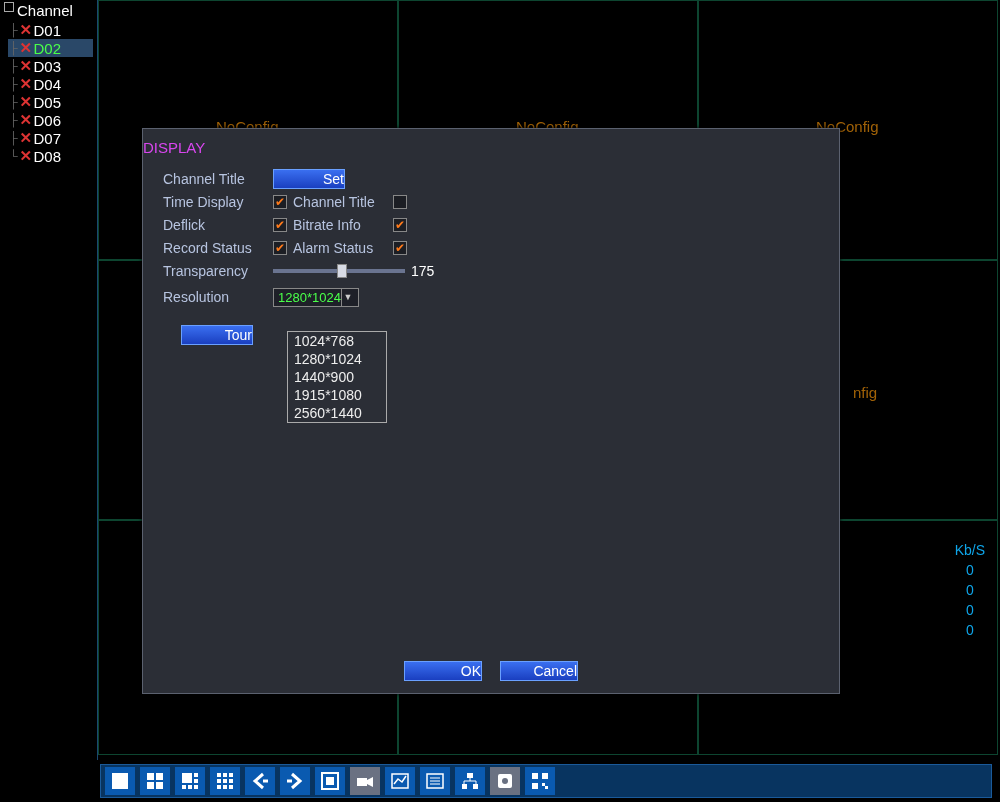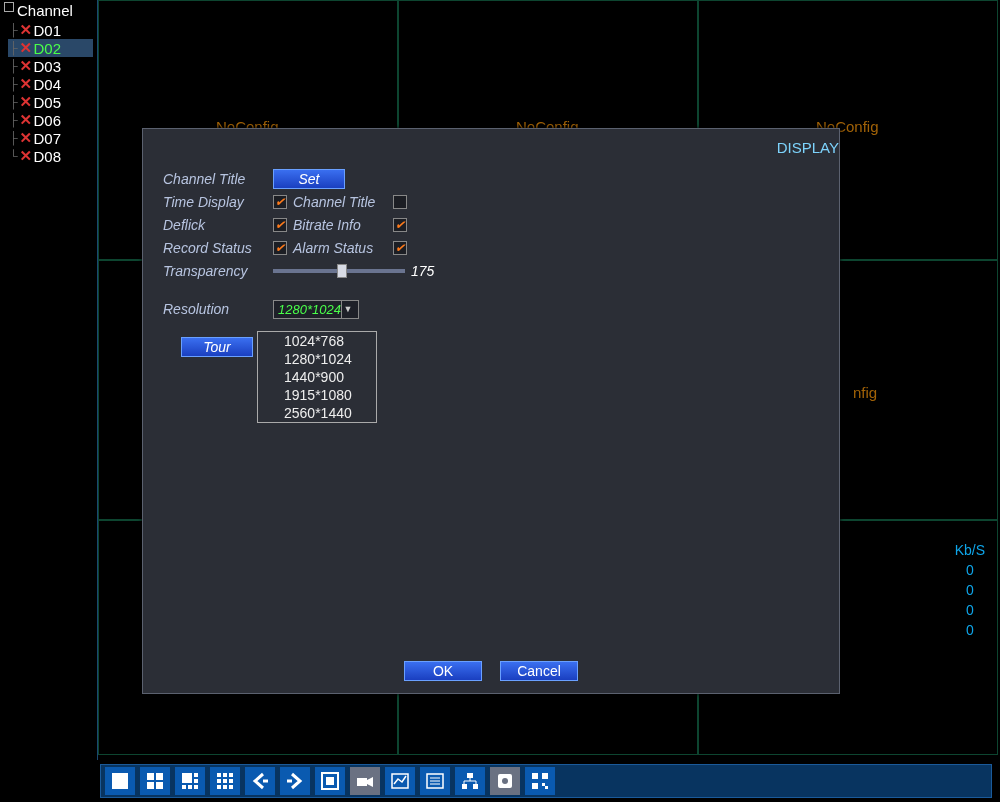--- a/index.html
+++ b/index.html
@@ -77,47 +77,46 @@
   position: absolute;
   left: 142px;
   top: 128px;
   width: 698px;
   height: 566px;
   background: #2b2e36;
   border: 1px solid #5b616f;
   box-shadow: 0 0 4px #000;
 }
 .dialog-title {
-  text-align: right;
+  text-align: left;
   padding: 10px 0 8px;
   font-size: 15px;
-  color: #7dd3fc;
+  color: #d946ef;
 }
 .dialog-body {
   padding: 4px 20px;
-  font-style: italic;
 }
 .form-row {
   display: flex;
   align-items: center;
   height: 22px;
   margin-bottom: 1px;
 }
 .lbl {
   width: 110px;
   color: #b7c4e0;
   font-size: 14px;
 }
 .btn {
   background: linear-gradient(#3a6ff0,#1a3fc0);
   border: 1px solid #6aa0ff;
   color: #fff;
   padding: 1px 0;
   width: 72px;
-  text-align: center;
+  text-align: right;
   cursor: pointer;
   font-size: 14px;
 }
 .btn-wide { width: 78px; }
 .cb {
   width: 14px; height: 14px;
   border: 1px solid #888;
   background: #1c1e24;
   display: inline-flex;
   align-items: center;
@@ -151,26 +150,25 @@
   cursor: pointer;
 }
 .select-arrow {
   width: 14px; height: 17px;
   border-left: 1px solid #888;
   display: flex; align-items: center; justify-content: center;
   color: #ccc; font-size: 9px;
 }
 .dropdown {
   position: absolute;
-  left: 114px;
+  left: 144px;
   top: 202px;
-  width: 120px;
+  width: 100px;
   border: 1px solid #aaa;
   background: #2b2e36;
-  padding-left: 20px;
 }
 .dd-item {
   padding: 1px 6px;
   font-size: 14px;
   color: #eee;
   cursor: pointer;
 }
 .tour-btn {
   margin-top: 16px;
 }
@@ -309,21 +307,21 @@
       <span class="second-lbl">Alarm Status</span>
       <span class="cb checked"></span>
     </div>
     <div class="form-row">
       <span class="lbl">Transparency</span>
       <div class="slider-track">
         <div class="slider-thumb" style="left:64px"></div>
       </div>
       <span class="slider-val">175</span>
     </div>
-    <div class="form-row" style="margin-top:16px">
+    <div class="form-row" style="margin-top:4px">
       <span class="lbl">Resolution</span>
       <div class="select-closed">
         <span>1280*1024</span>
         <span class="select-arrow">▼</span>
       </div>
     </div>
     <div class="form-row tour-btn">
       <span class="btn" style="margin-left:18px">Tour</span>
     </div>
   </div>

